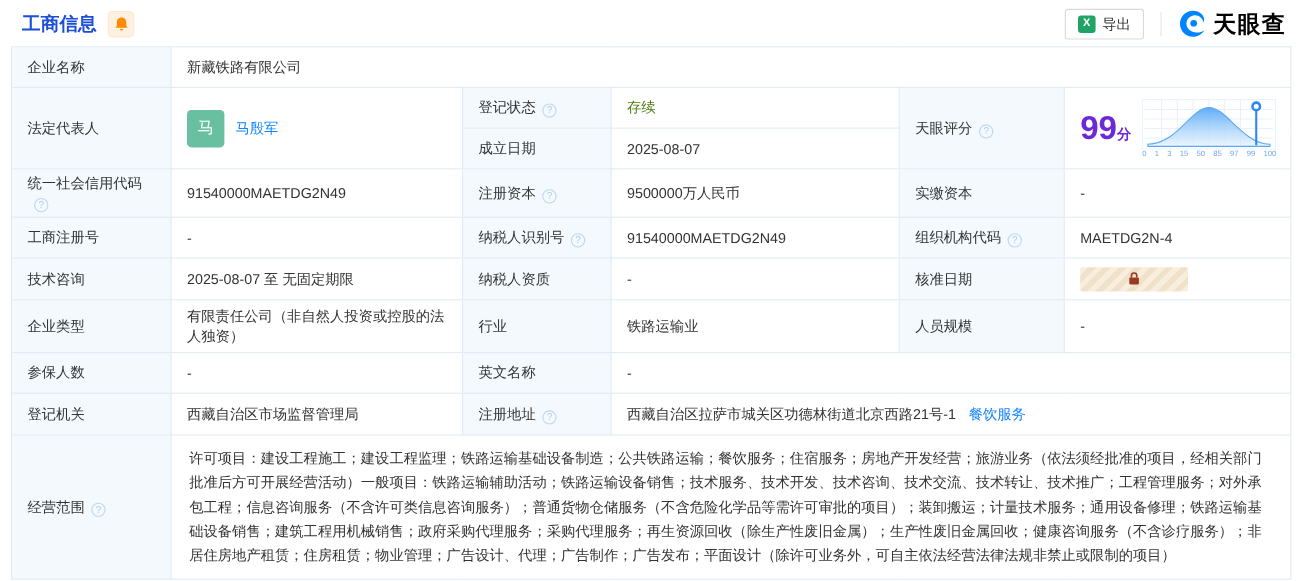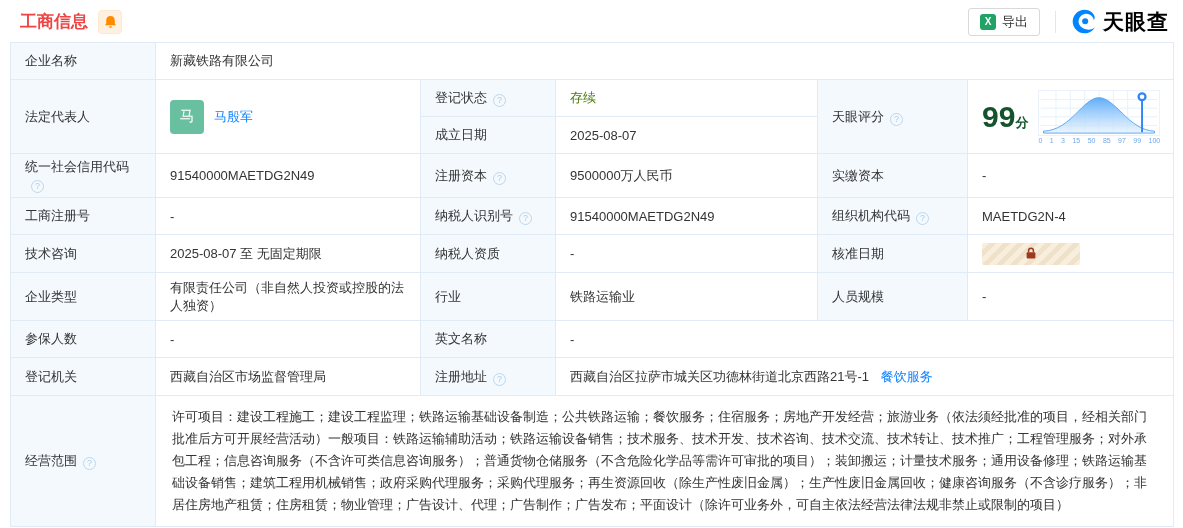--- a/index.html
+++ b/index.html
@@ -5,21 +5,21 @@
   * { box-sizing: border-box; }
   html,body { margin:0; padding:0; background:#fff; }
   body {
     width:1183px; height:528px; overflow:hidden;
     font-family:"Liberation Sans","DejaVu Sans",sans-serif;
     color:#333;
   }
   
   .topbar{ display:flex; justify-content:space-between; align-items:center; padding:7px 14px 6px 20px; height:42px;}
   .title-wrap{ display:flex; align-items:center; gap:10px;}
-  .page-title{ font-size:17px; font-weight:bold; color:#ef4444; margin:0;}
+  .page-title{ font-size:17px; font-weight:bold; color:#1d4ed8; margin:0;}
   .bell-badge{ width:24px;height:24px;background:#fff1e2;border:1px solid #ffe7cd;border-radius:4px;
     display:flex;align-items:center;justify-content:center;cursor:pointer;}
   .topbar-right{ display:flex; align-items:center;}
   .export-btn{ display:flex;align-items:center;gap:6px;height:28px;padding:0 11px;background:#fff;
     border:1px solid #d9d9d9;border-radius:3px;font-size:13px;color:#333;cursor:pointer;
     font-family:inherit;}
   .xls-icon{ width:16px;height:16px;background:#21a366;border-radius:3px;color:#fff;font-size:10px;
     font-weight:bold;display:flex;align-items:center;justify-content:center;}
   .sep{ width:1px;height:22px;background:#e6e6e6;margin:0 15px;}
   .brand{ display:flex;align-items:center;gap:5px;cursor:pointer;}
@@ -33,21 +33,21 @@
   .help{ display:inline-flex;width:13px;height:13px;border:1px solid #bdd7ef;color:#aecdea;
     border-radius:50%;font-size:9px;line-height:1;align-items:center;justify-content:center;
     margin-left:6px;vertical-align:-1px;cursor:pointer;}
   .green{ color:#4d7c0f; }
   .link{ color:#1283ff; cursor:pointer; text-decoration:none; }
   .rep-cell{ display:flex; align-items:center; }
   .avatar{ width:34px;height:34px;background:#69c0a0;color:#fff;border-radius:4px;
     display:inline-flex;align-items:center;justify-content:center;font-size:15px;margin-right:10px;}
   
   .score-cell-inner{ display:flex; align-items:center; gap:10px;}
-  .score-num{ color:#14532d; font-weight:bold; font-size:30px; line-height:1; white-space:nowrap;}
+  .score-num{ color:#6d28d9; font-weight:bold; font-size:30px; line-height:1; white-space:nowrap;}
   .score-unit{ font-size:13px; font-style:normal; font-weight:bold; }
   .score-chart svg{ display:block; border:1px solid #eaf3fc; }
   .ticks{ display:flex; justify-content:space-between; width:122px; font-size:7px;
     color:#6fa9e6; margin-top:1px; }
   
   .locked{ width:98px;height:22px;border-radius:2px;display:flex;align-items:center;justify-content:center;
     background:repeating-linear-gradient(135deg,#f8eedd 0 5px,#f0e2ca 5px 10px);cursor:pointer;}
   .scope-val{ line-height:22px; padding:10px 16px; }
 </style>
 </head>

